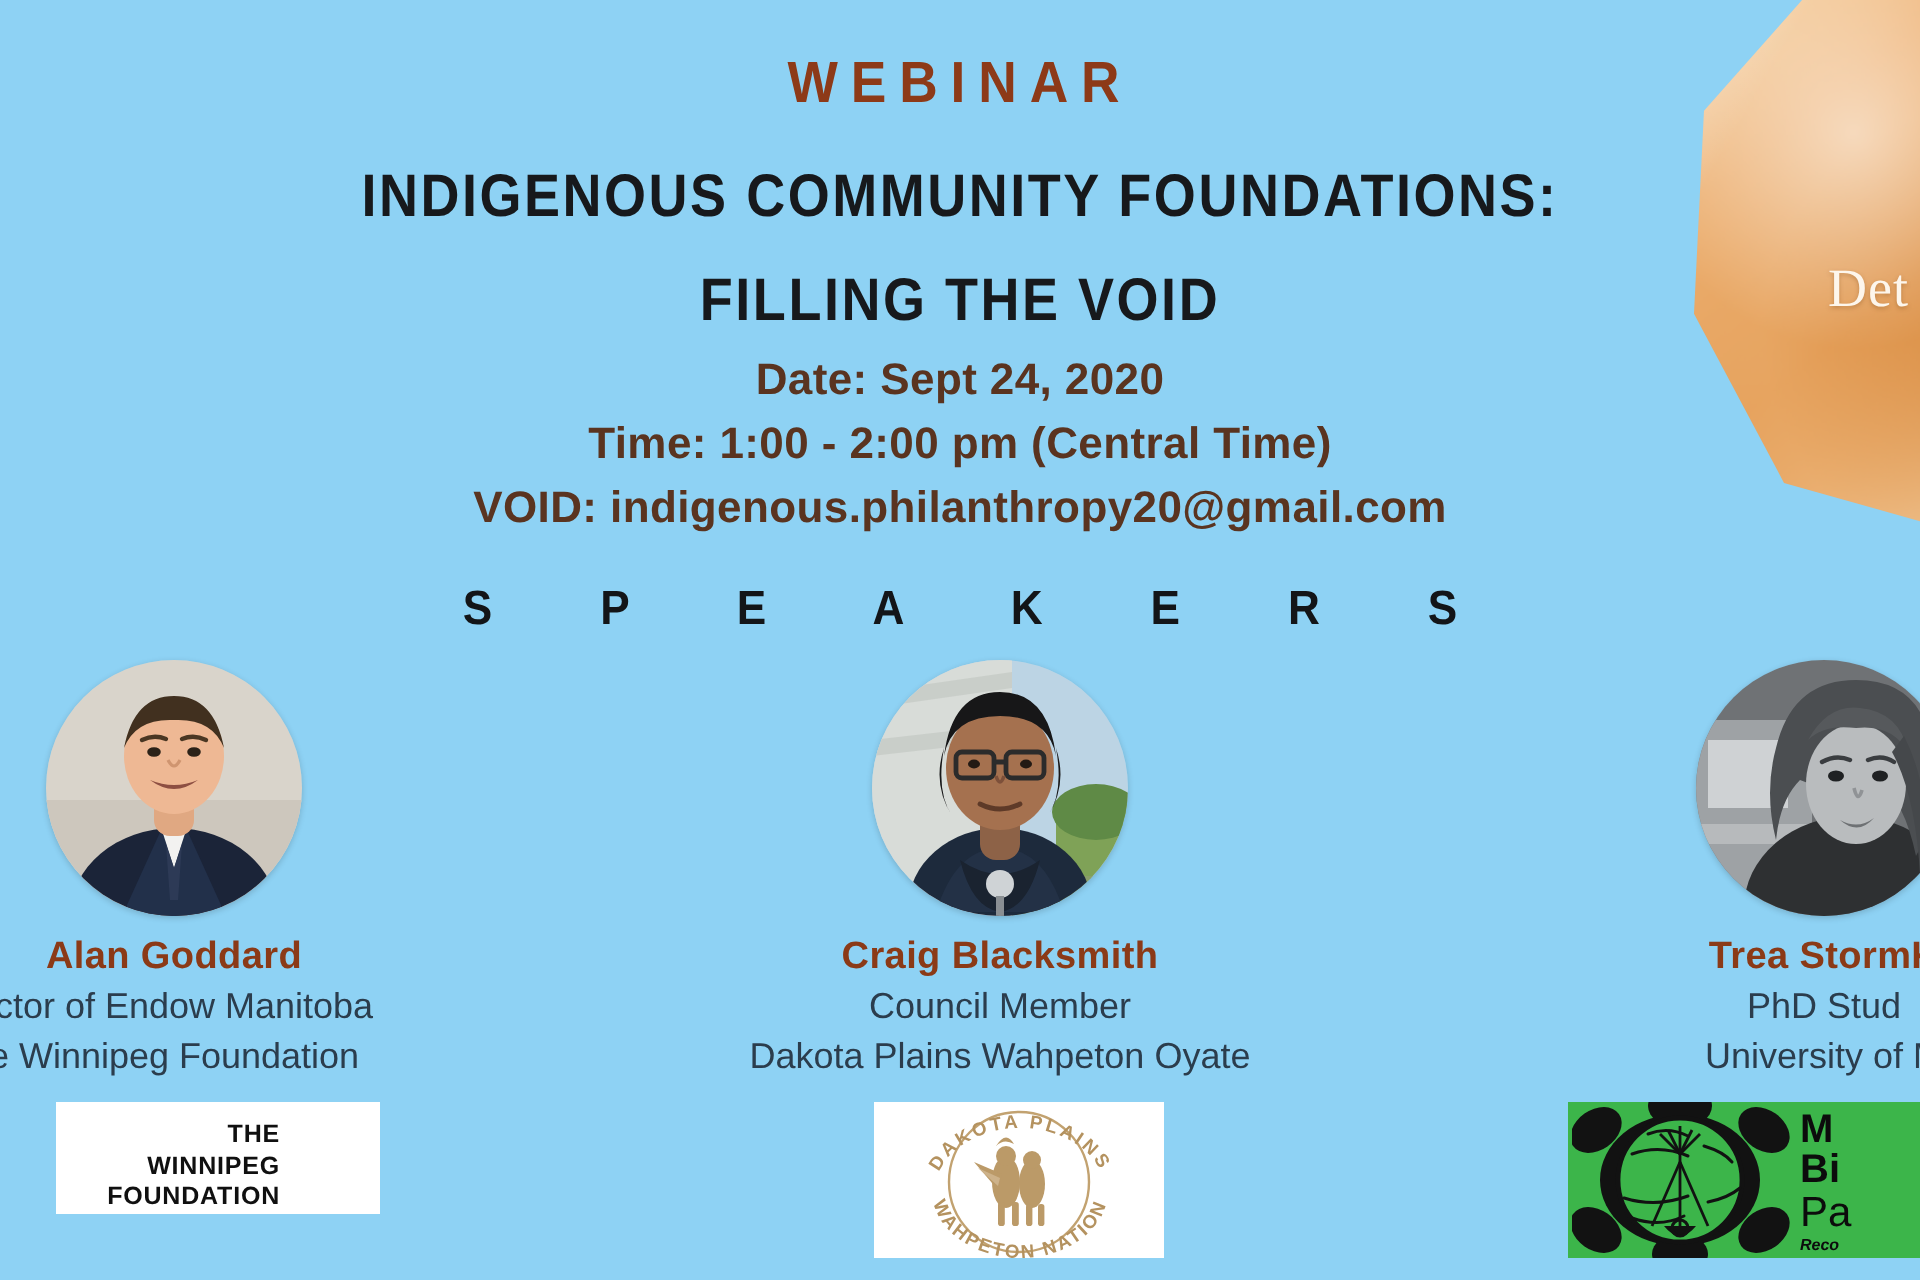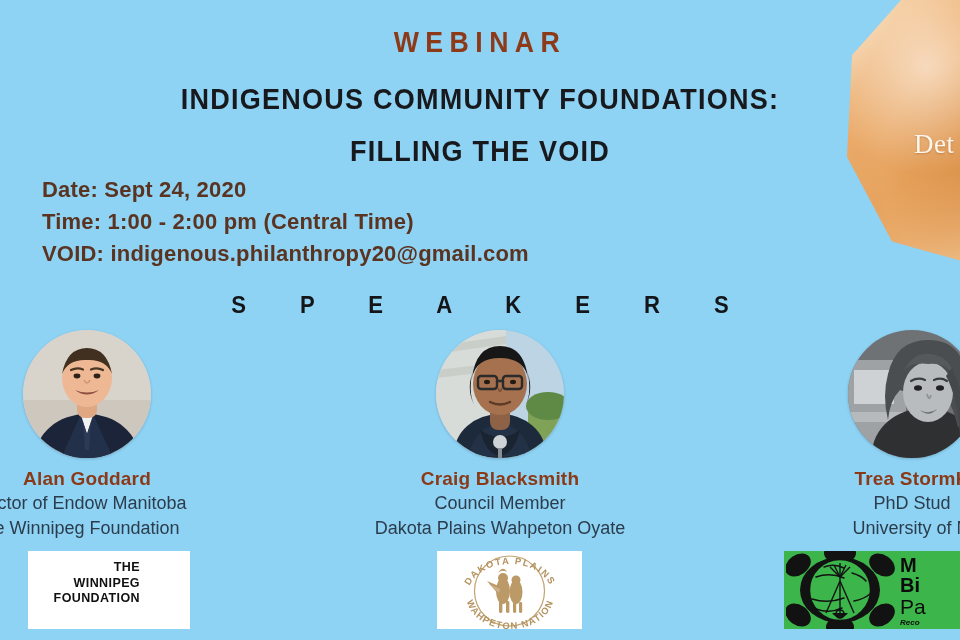--- a/index.html
+++ b/index.html
@@ -81,25 +81,25 @@
     font-stretch: condensed;
     transform: scaleX(0.90);
   }
   .title-1 { top: 82px; }
   .title-2 { top: 134px; }
 
   
   .detail-line {
     position: absolute;
     left: 0; right: 0;
+    text-align: center;
     color: #5a3420;
     font-size: 22px;
     font-weight: 700;
     letter-spacing: 0.2px;
-    margin-left: 42px;
   }
   .detail-1 { top: 177px; }
   .detail-2 { top: 209px; }
   .detail-3 { top: 241px; }
 
   
   .speakers-label {
     position: absolute;
     left: 0; right: 0;
     top: 291px;
@@ -151,21 +151,21 @@
     line-height: 1.27;
     white-space: nowrap;
   }
 
   
   .logo-box {
     position: absolute;
     background: #ffffff;
     overflow: hidden;
   }
-  .logo-wf     { left: 28px;  top: 551px; width: 162px; height: 78px; }
+  .logo-wf     { left: 28px;  top: 551px; width: 162px; height: 56px; }
   .logo-dakota { left: 437px; top: 551px; width: 145px; height: 78px; }
   .logo-mbp    { left: 784px; top: 551px; width: 180px; height: 78px; background: #3cb54a; }
 
   
   .wf-inner { position: absolute; inset: 0; }
   .wf-text {
     position: absolute;
     left: 8px;
     top: 9px;
     width: 104px;

